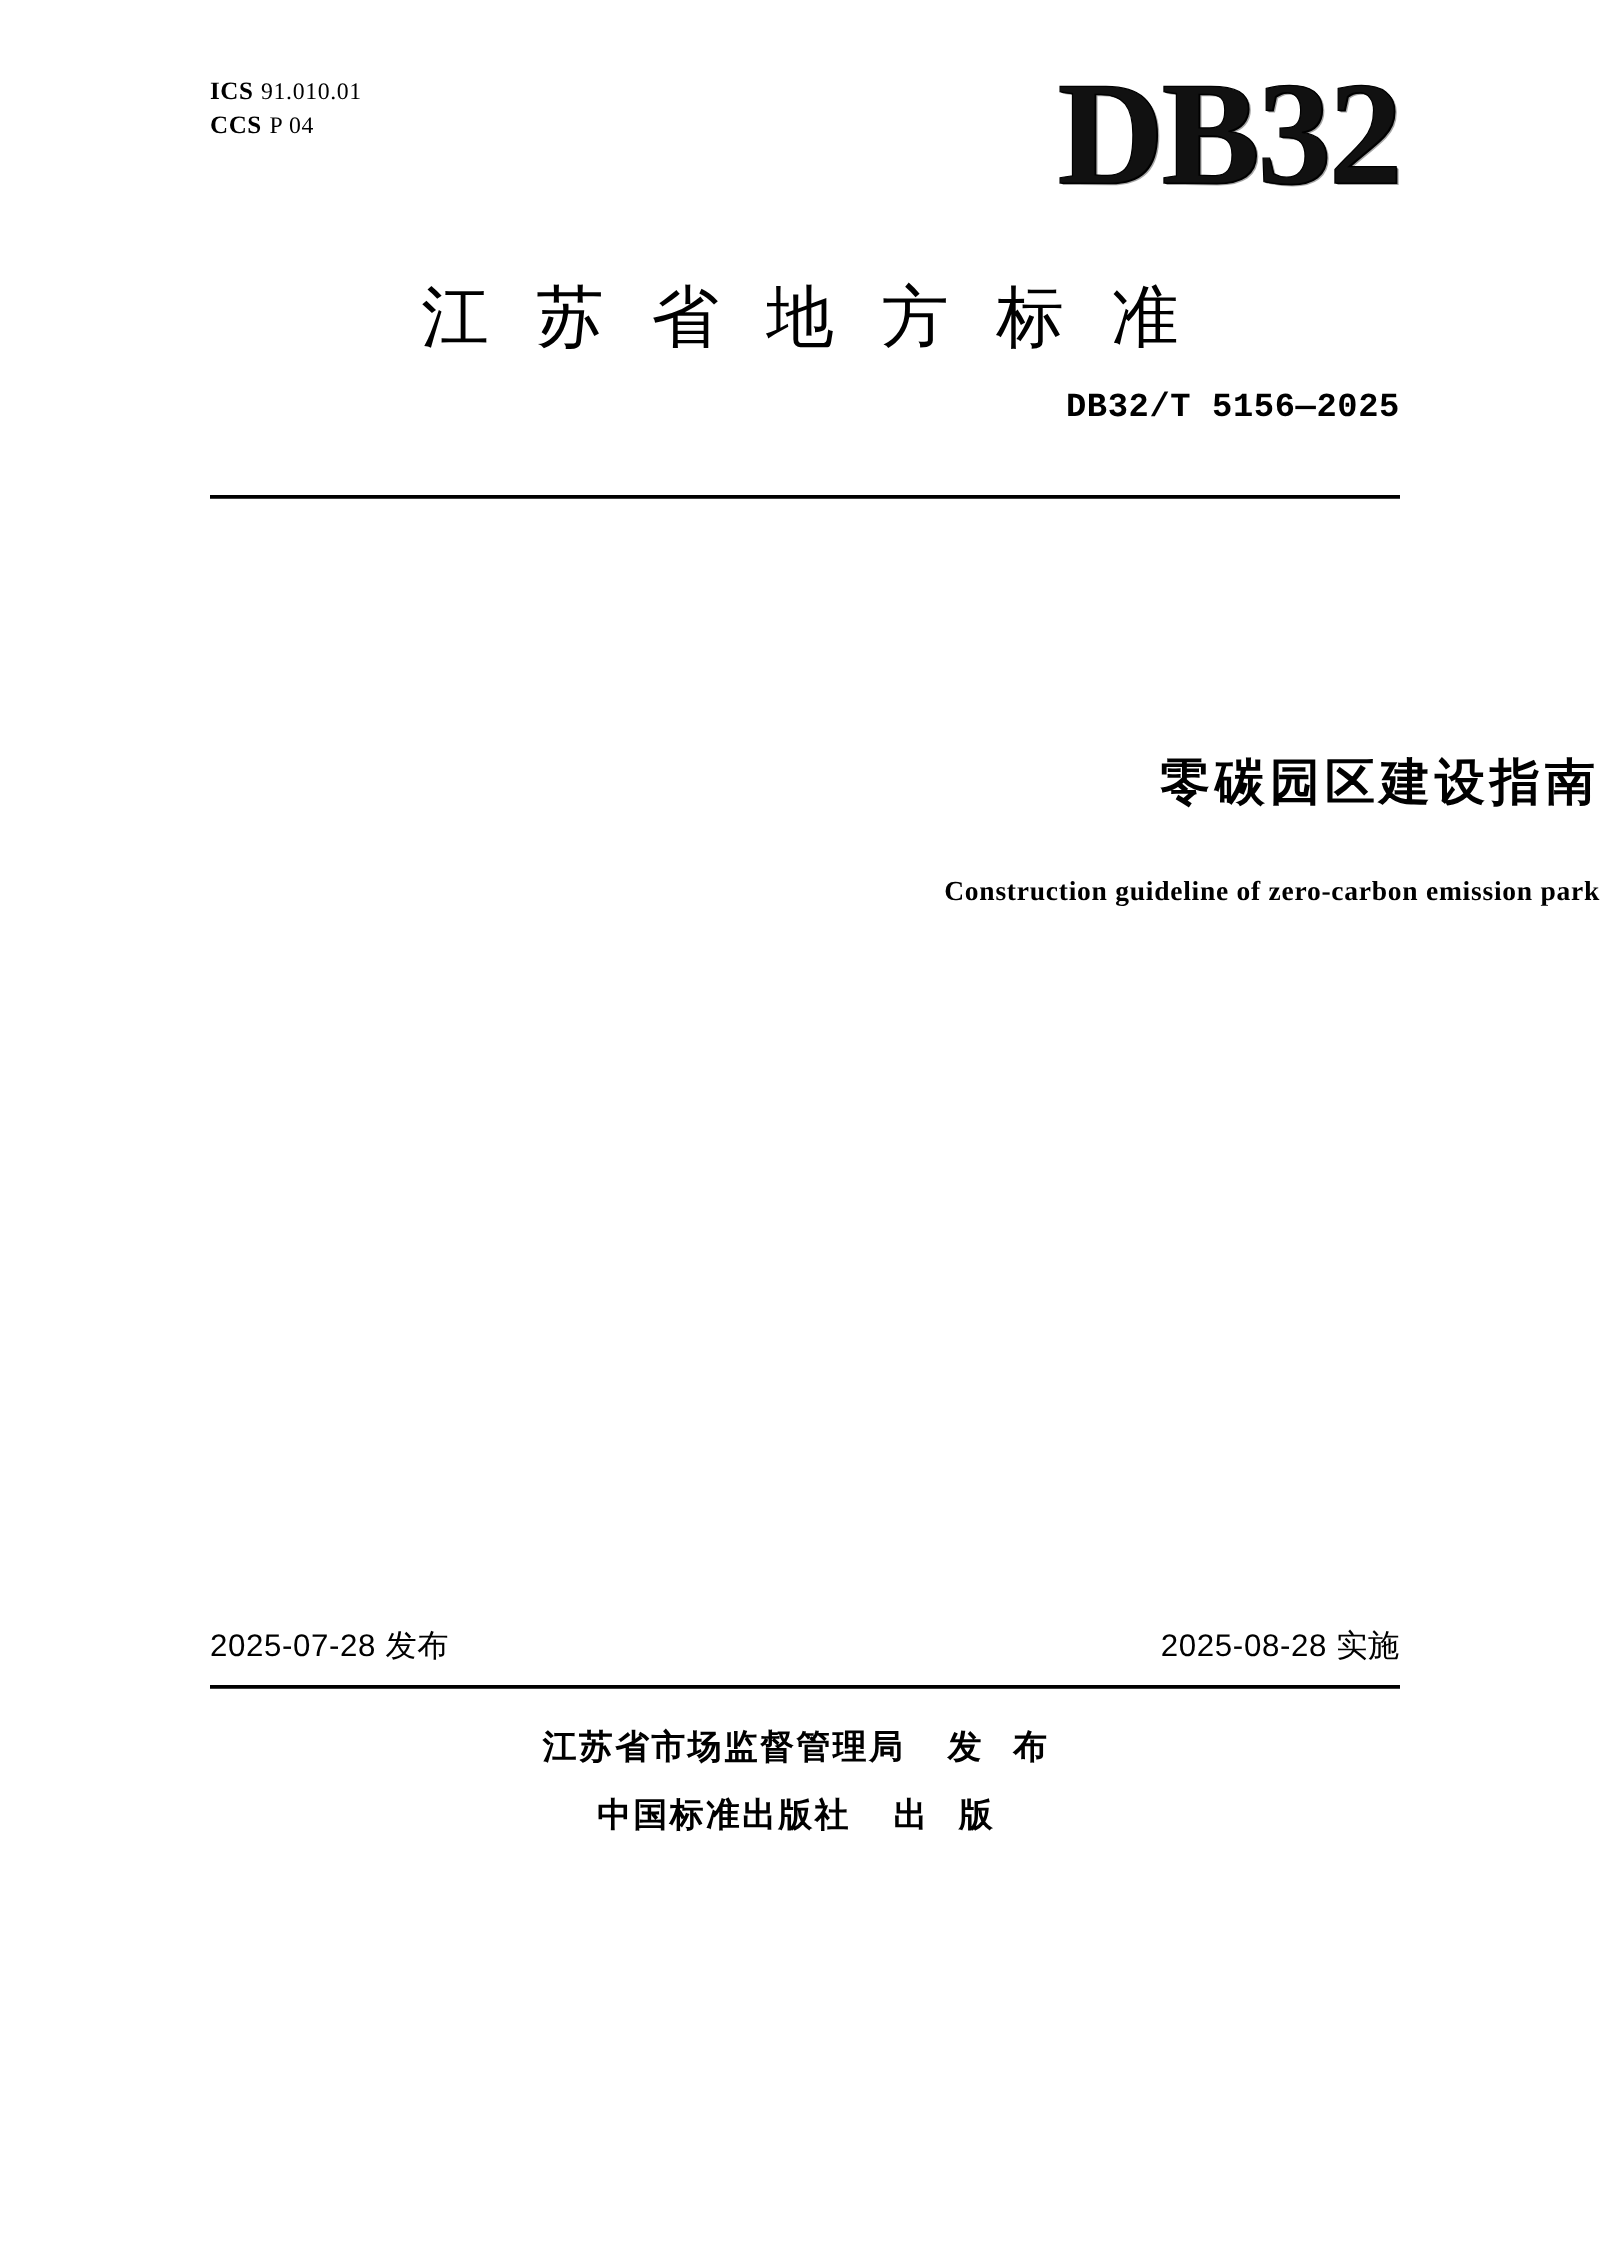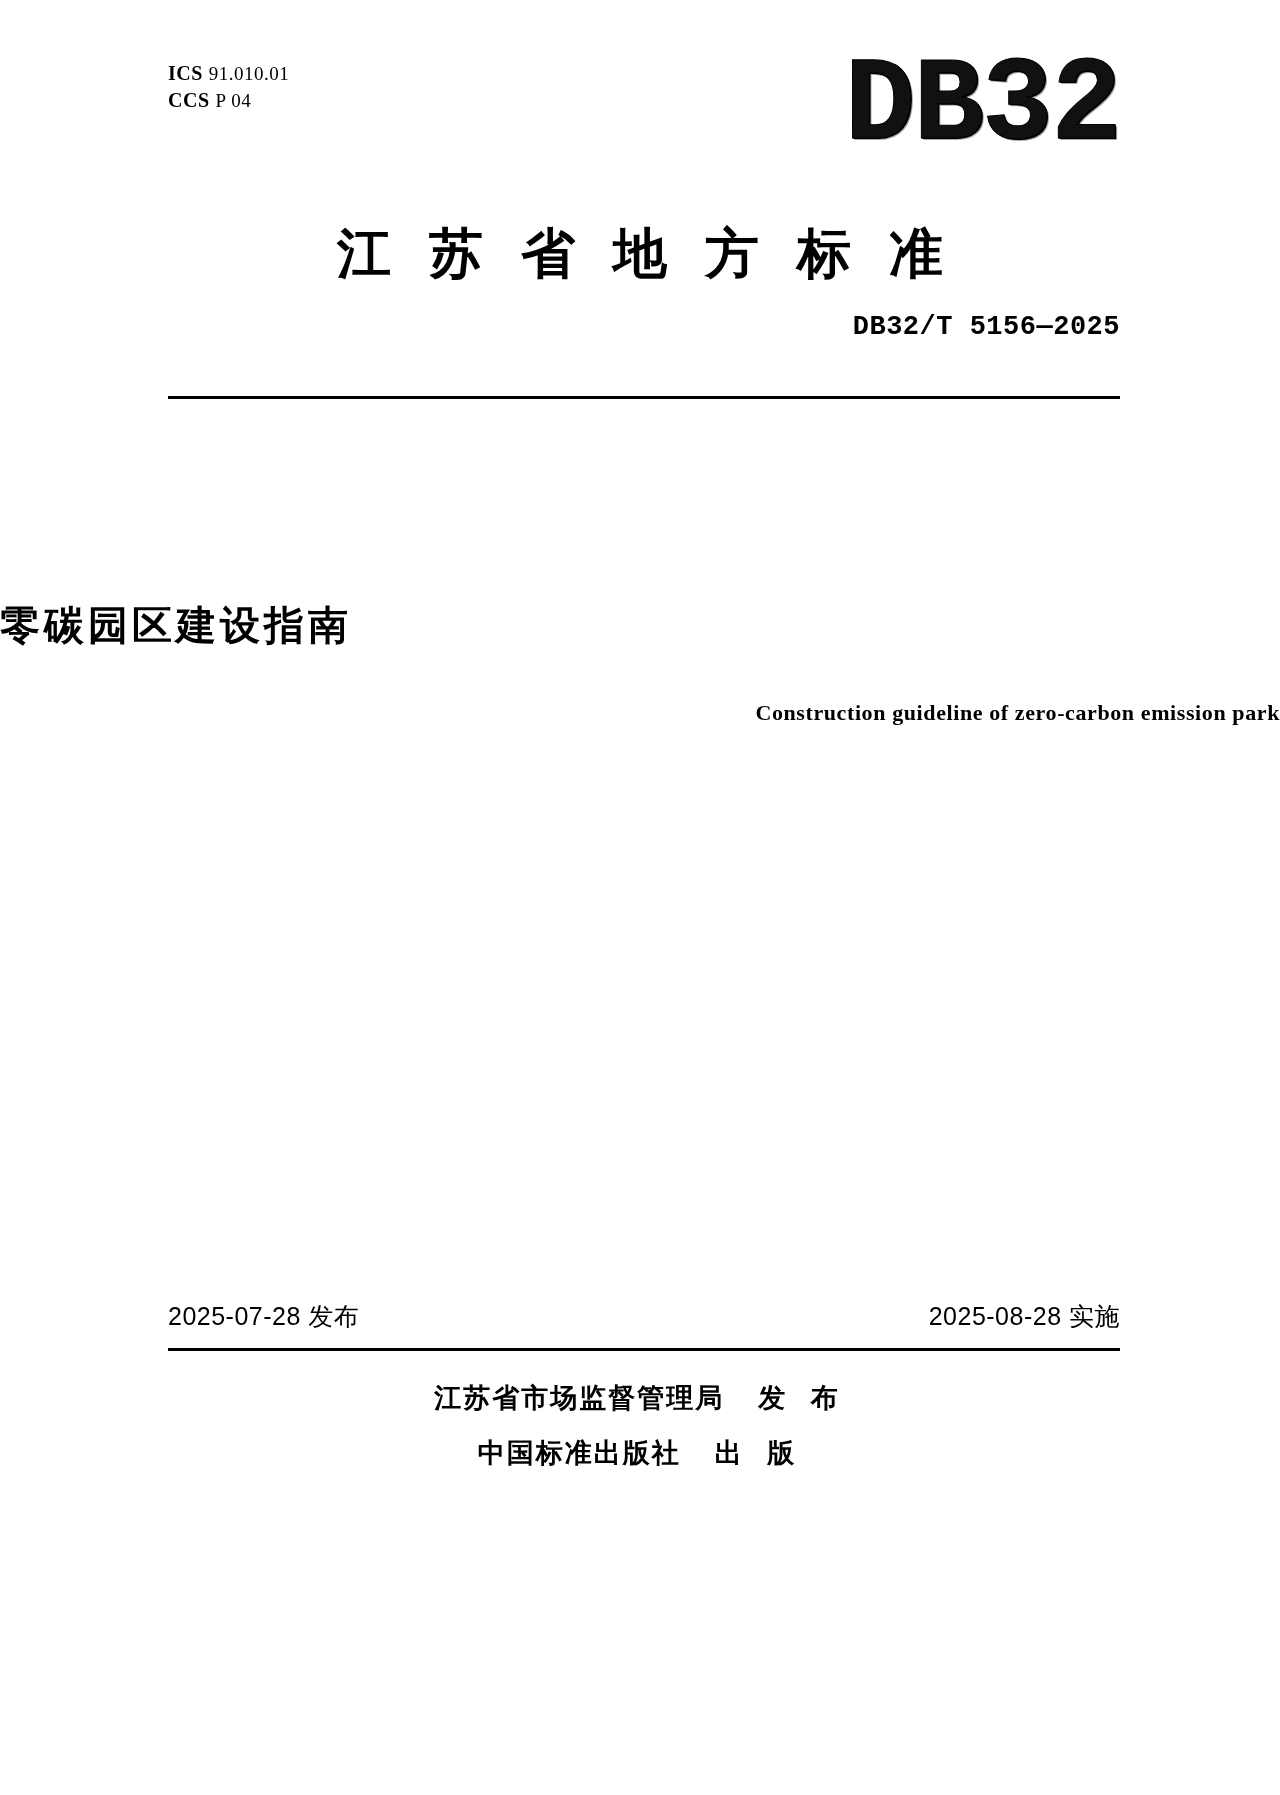--- a/index.html
+++ b/index.html
@@ -42,21 +42,21 @@
     font-weight: normal;
     font-size: 19px;
     padding-left: 6px;
   }
 
   
   .db-logo {
     position: absolute;
     right: 160px;
     top: 48px;
-    font-family: Liberation Mono, monospace;
+    font-family: Liberation Serif, serif;
     font-size: 118px;
     font-weight: bold;
     letter-spacing: -2px;
     line-height: 1;
     color: #111;
     -webkit-text-stroke: 1px #000;
     background-image:
       repeating-linear-gradient(0deg, rgba(255,255,255,0.85) 0px, rgba(255,255,255,0.85) 1px, rgba(0,0,0,0) 1px, rgba(0,0,0,0) 3px);
     -webkit-background-clip: text;
     background-clip: text;
@@ -64,21 +64,21 @@
   }
 
   
   .province-title {
     position: absolute;
     left: 168px;
     top: 218px;
     width: 944px;
     font-family: "DejaVu Sans", sans-serif;
     font-size: 54px;
-    font-weight: bold;
+    font-weight: normal;
     letter-spacing: 38px;
     text-indent: 38px;
     text-align: center;
     white-space: nowrap;
   }
 
   .std-code {
     position: absolute;
     right: 160px;
     top: 312px;
@@ -97,21 +97,21 @@
     height: 3px;
     background: #000;
   }
 
   
   .doc-title-cn {
     position: absolute;
     left: 0;
     top: 598px;
     width: 1280px;
-    text-align: left;
+    text-align: right;
     font-family: "DejaVu Sans", sans-serif;
     font-size: 40px;
     font-weight: bold;
     letter-spacing: 4px;
   }
   .doc-title-en {
     position: absolute;
     left: 0;
     top: 700px;
     width: 1280px;

